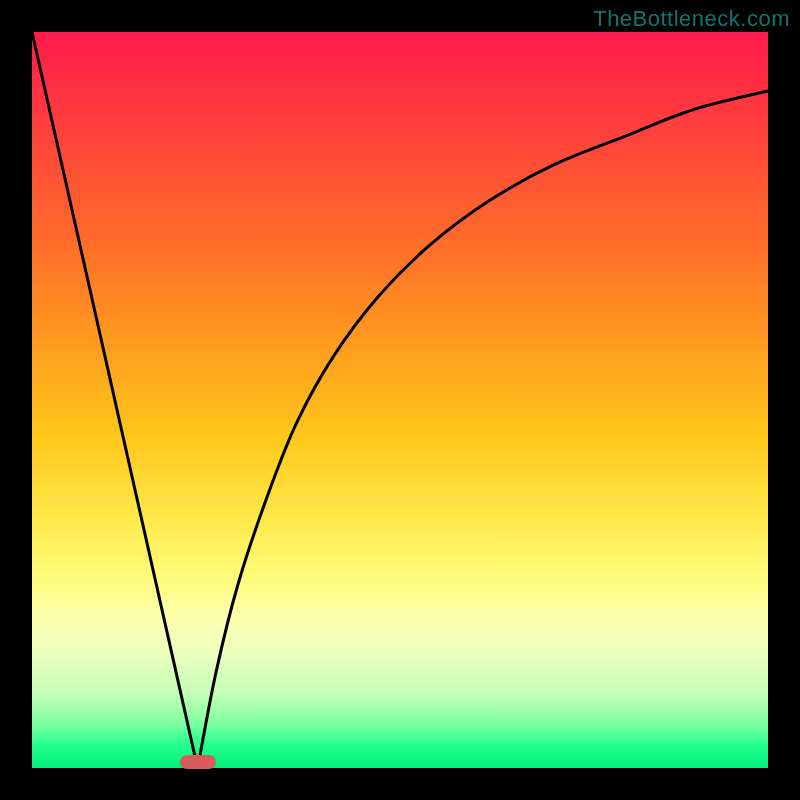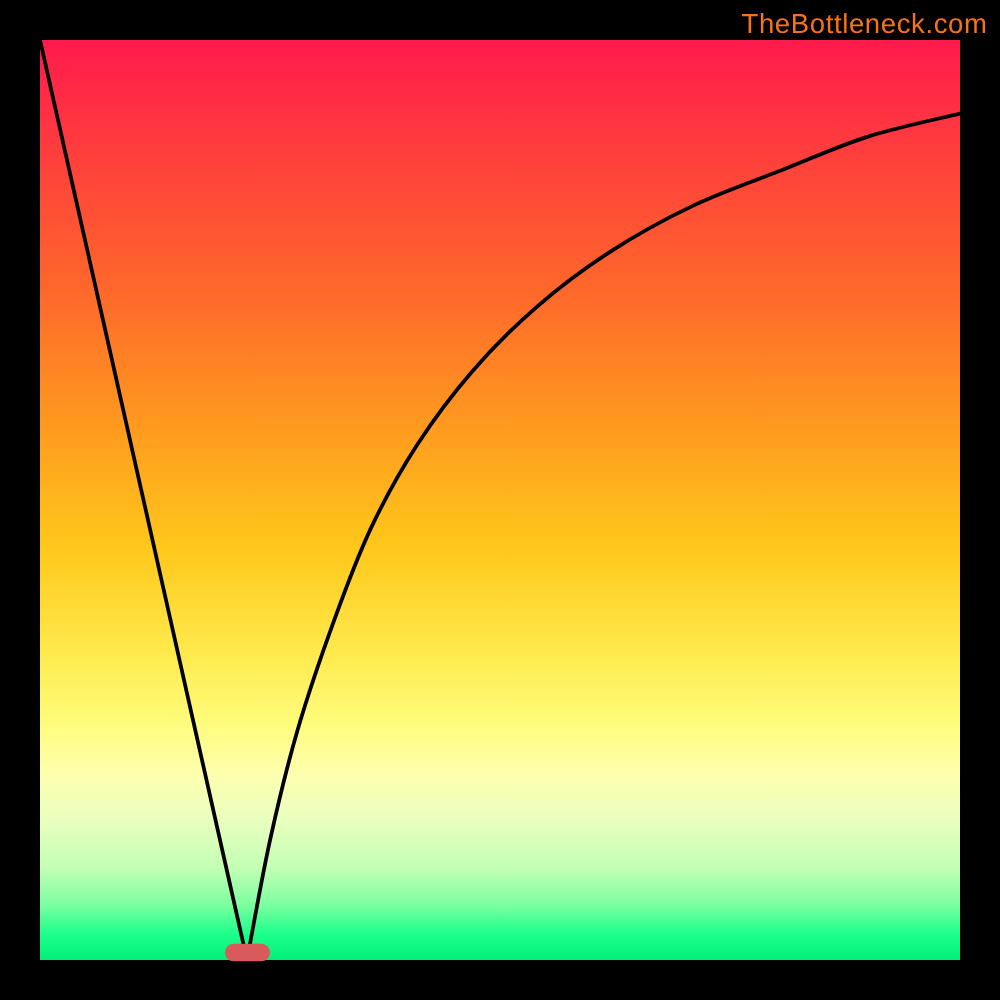--- a/index.html
+++ b/index.html
@@ -36,21 +36,21 @@
       #c2ffb4 90%,
       #7dffa0 94%,
       #20ff8c 97%,
       #00f07a 100%
     );
   }
   .watermark {
     position: absolute;
     top: 6px;
     right: 10px;
-    color: #f97316;
+    color: #0f766e;
     font-size: 22px;
     font-weight: 500;
     letter-spacing: 0.5px;
     user-select: none;
   }
   .marker {
     position: absolute;
     width: 36px;
     height: 14px;
     border-radius: 10px;

